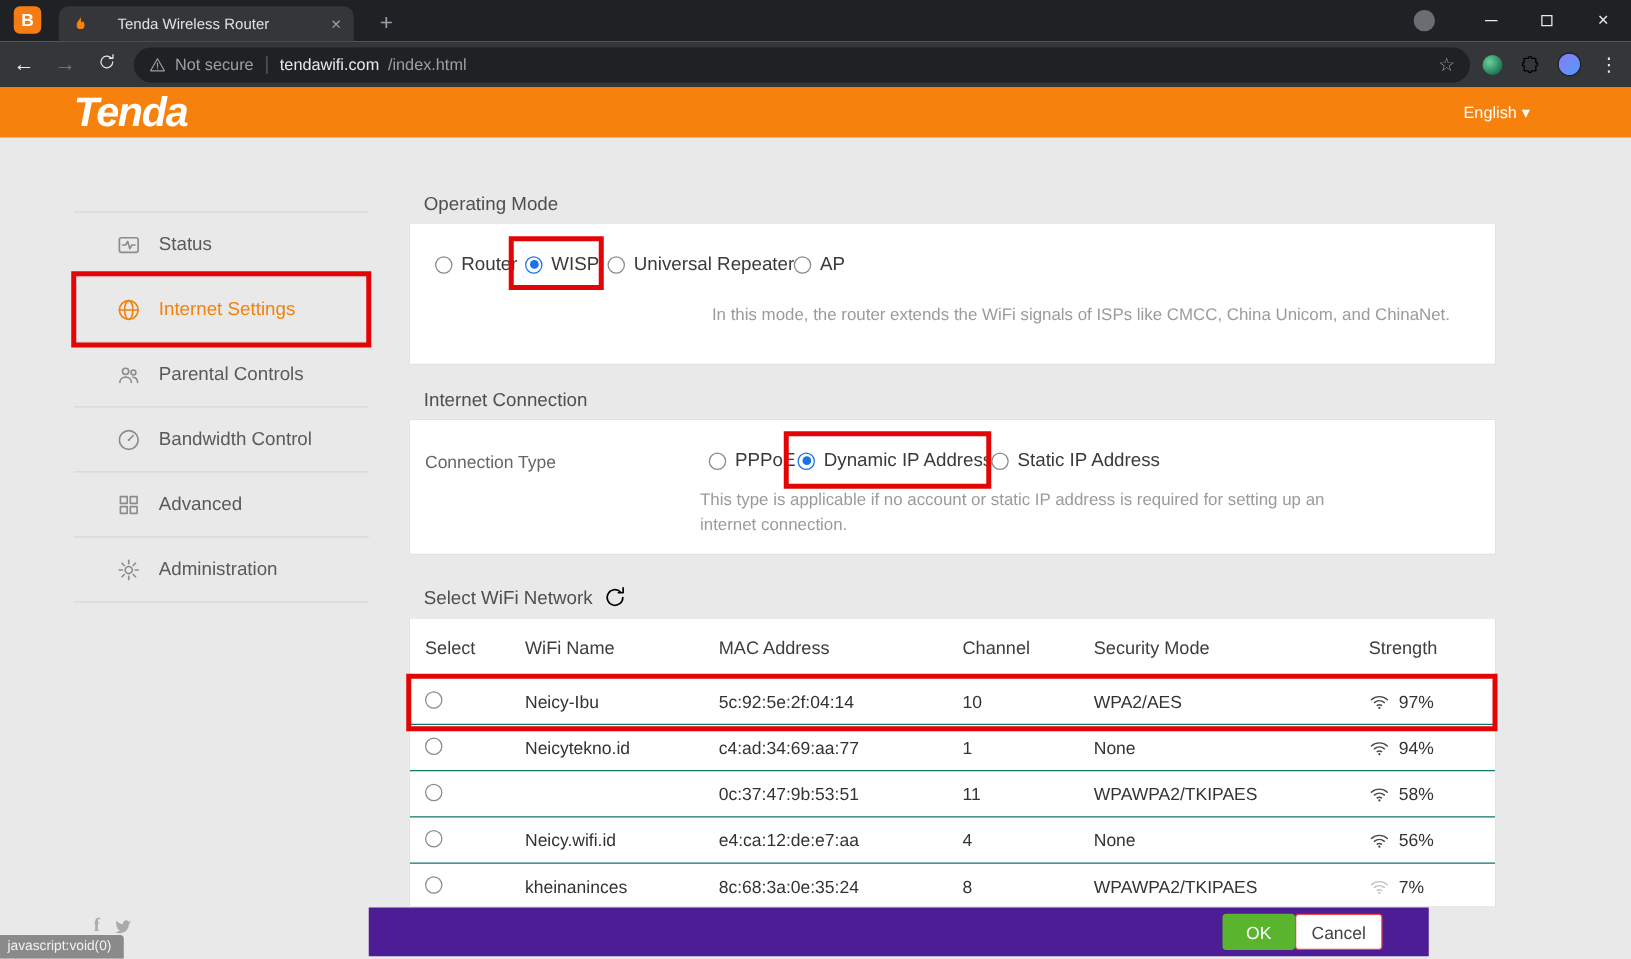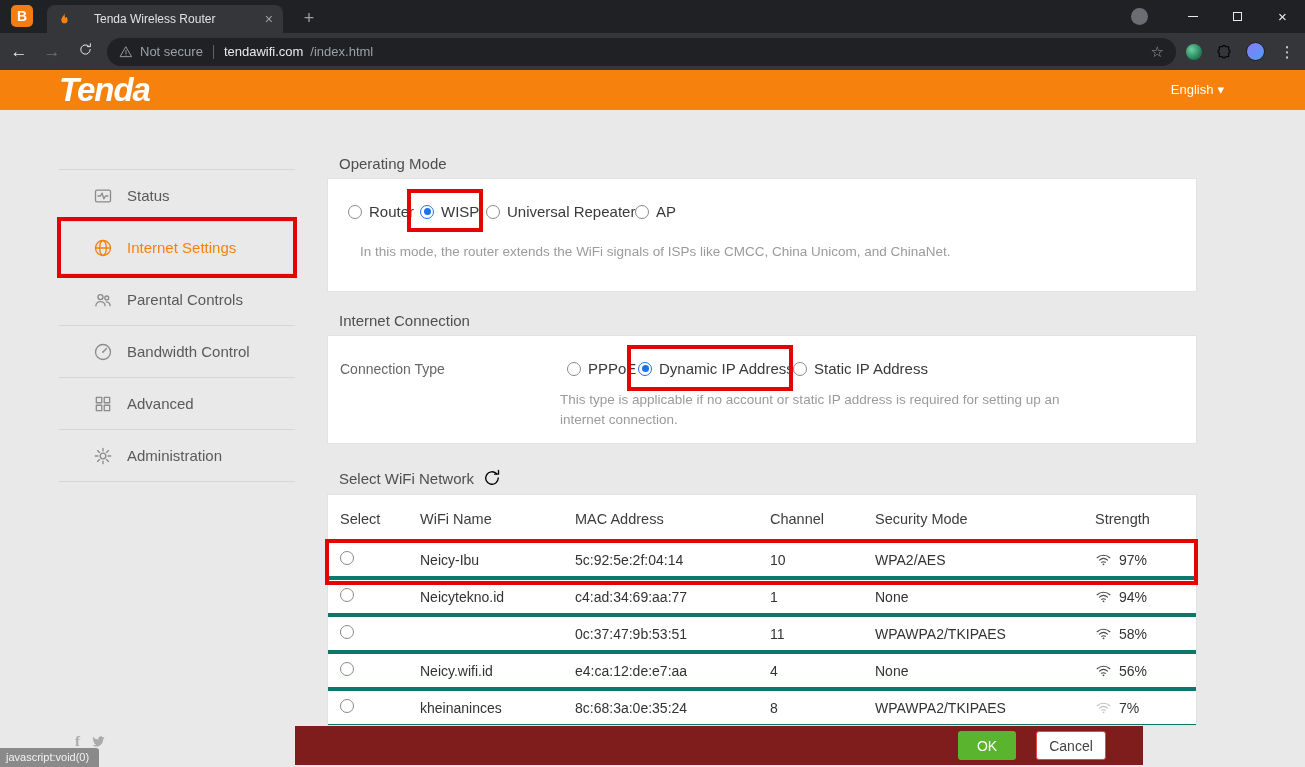--- a/index.html
+++ b/index.html
@@ -75,27 +75,27 @@
   .field-label { position:absolute; color:#666; font-size:14px; }
 
   .wifi-title-row { position:absolute; left:339px; top:468px; display:flex; align-items:center; gap:8px; }
   .wifi-title-row .t { color:#4f4f4f; font-size:15px; }
   .ic-refresh-o { width:20px; height:20px; stroke:#f3820c; stroke-width:2.2; cursor:pointer; }
 
   .panel.table { top:494px; height:232px; overflow:hidden; padding:0; }
   .thead, .trow { display:grid; grid-template-columns:80px 155px 195px 105px 220px 1fr;
                   align-items:center; padding-left:12px; }
   .thead { height:48px; color:#3d3d3d; font-size:14.5px; }
-  .trow { height:37px; color:#333; font-size:14px; border-bottom:4px solid #0f766e; }
+  .trow { height:37px; color:#333; font-size:14px; border-bottom:1px solid #0f766e; }
   .strength { display:flex; align-items:center; gap:7px; }
   .ic-wifi { width:17px; height:17px; color:#4a4a4a; stroke-width:2; }
   .ic-wifi.weak { color:#c2c2c2; }
 
-  .footerbar { position:absolute; left:295px; top:726px; width:848px; height:39px; background:#7f1d1d;
-               display:flex; align-items:center; justify-content:flex-end; gap:20px;
+  .footerbar { position:absolute; left:295px; top:726px; width:848px; height:39px; background:#4c1d95;
+               display:flex; align-items:center; justify-content:flex-end; 
                padding-right:37px; z-index:5; }
   .btn-ok { width:58px; height:29px; background:#5ab42d; border:none; border-radius:3px;
             color:#fff; font-size:14px; font-family:inherit; cursor:pointer; }
   .btn-cancel { width:70px; height:29px; background:#fff; border:1px solid #ef4444; border-radius:3px;
                 color:#444; font-size:14px; font-family:inherit; cursor:pointer; }
 
   .social { position:absolute; left:75px; top:733px; display:flex; align-items:center; gap:11px;
             color:#aaa; }
   .social .fb { font-family:"Liberation Serif", serif; font-weight:bold; font-size:15px; }
   .social .ic-bird { width:15px; height:15px; fill:#aaa; stroke:none; }
@@ -263,21 +263,21 @@
     </div>
     <div class="side-item">
       <svg class="ic">
           <use href="#i-gear"></use>
         </svg>
       <span>Administration</span>
     </div>
   </div>
 
   <div class="section-title" style="left:339px; top:155px;">Operating Mode</div>
-  <div class="panel" style="top:178px; height:114px;">
+  <div class="panel" style="top:178px; height:114px;text-align:right;">
     <label class="opt" style="left:20px; top:24px;">
       <span class="radio"></span>
       <span>Router</span>
     </label>
     <label class="opt" style="left:92px; top:24px;">
       <span class="radio checked"></span>
       <span>WISP</span>
     </label>
     <label class="opt" style="left:158px; top:24px;">
       <span class="radio"></span>

